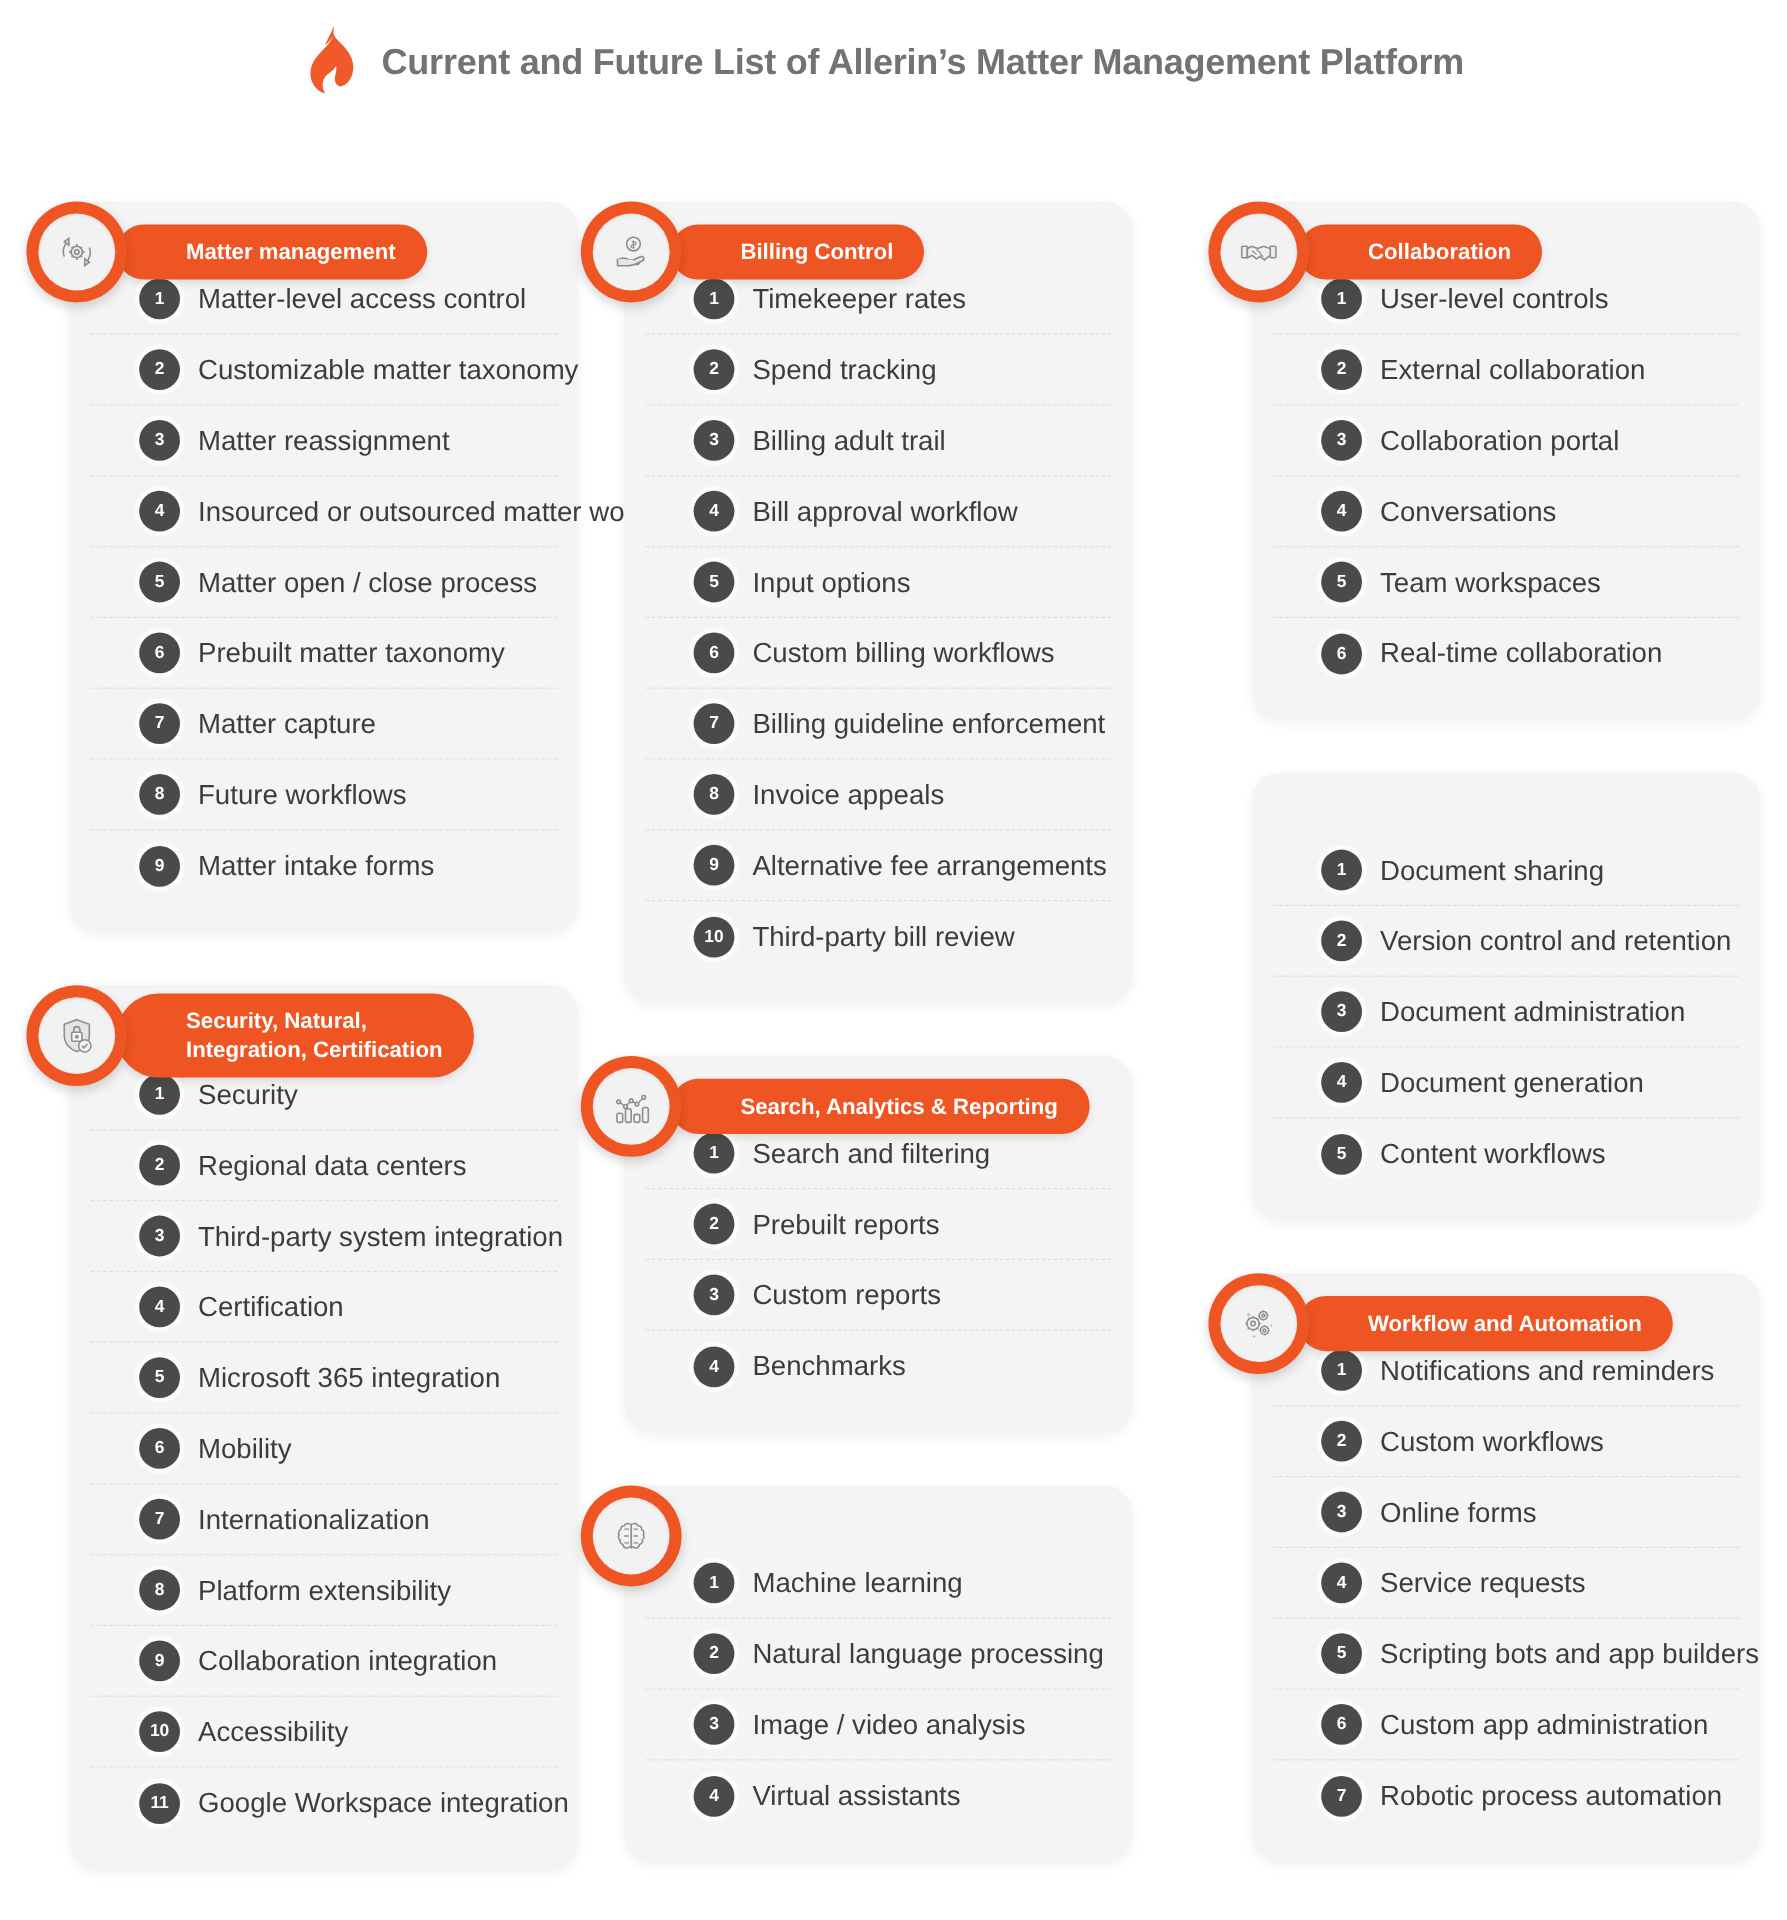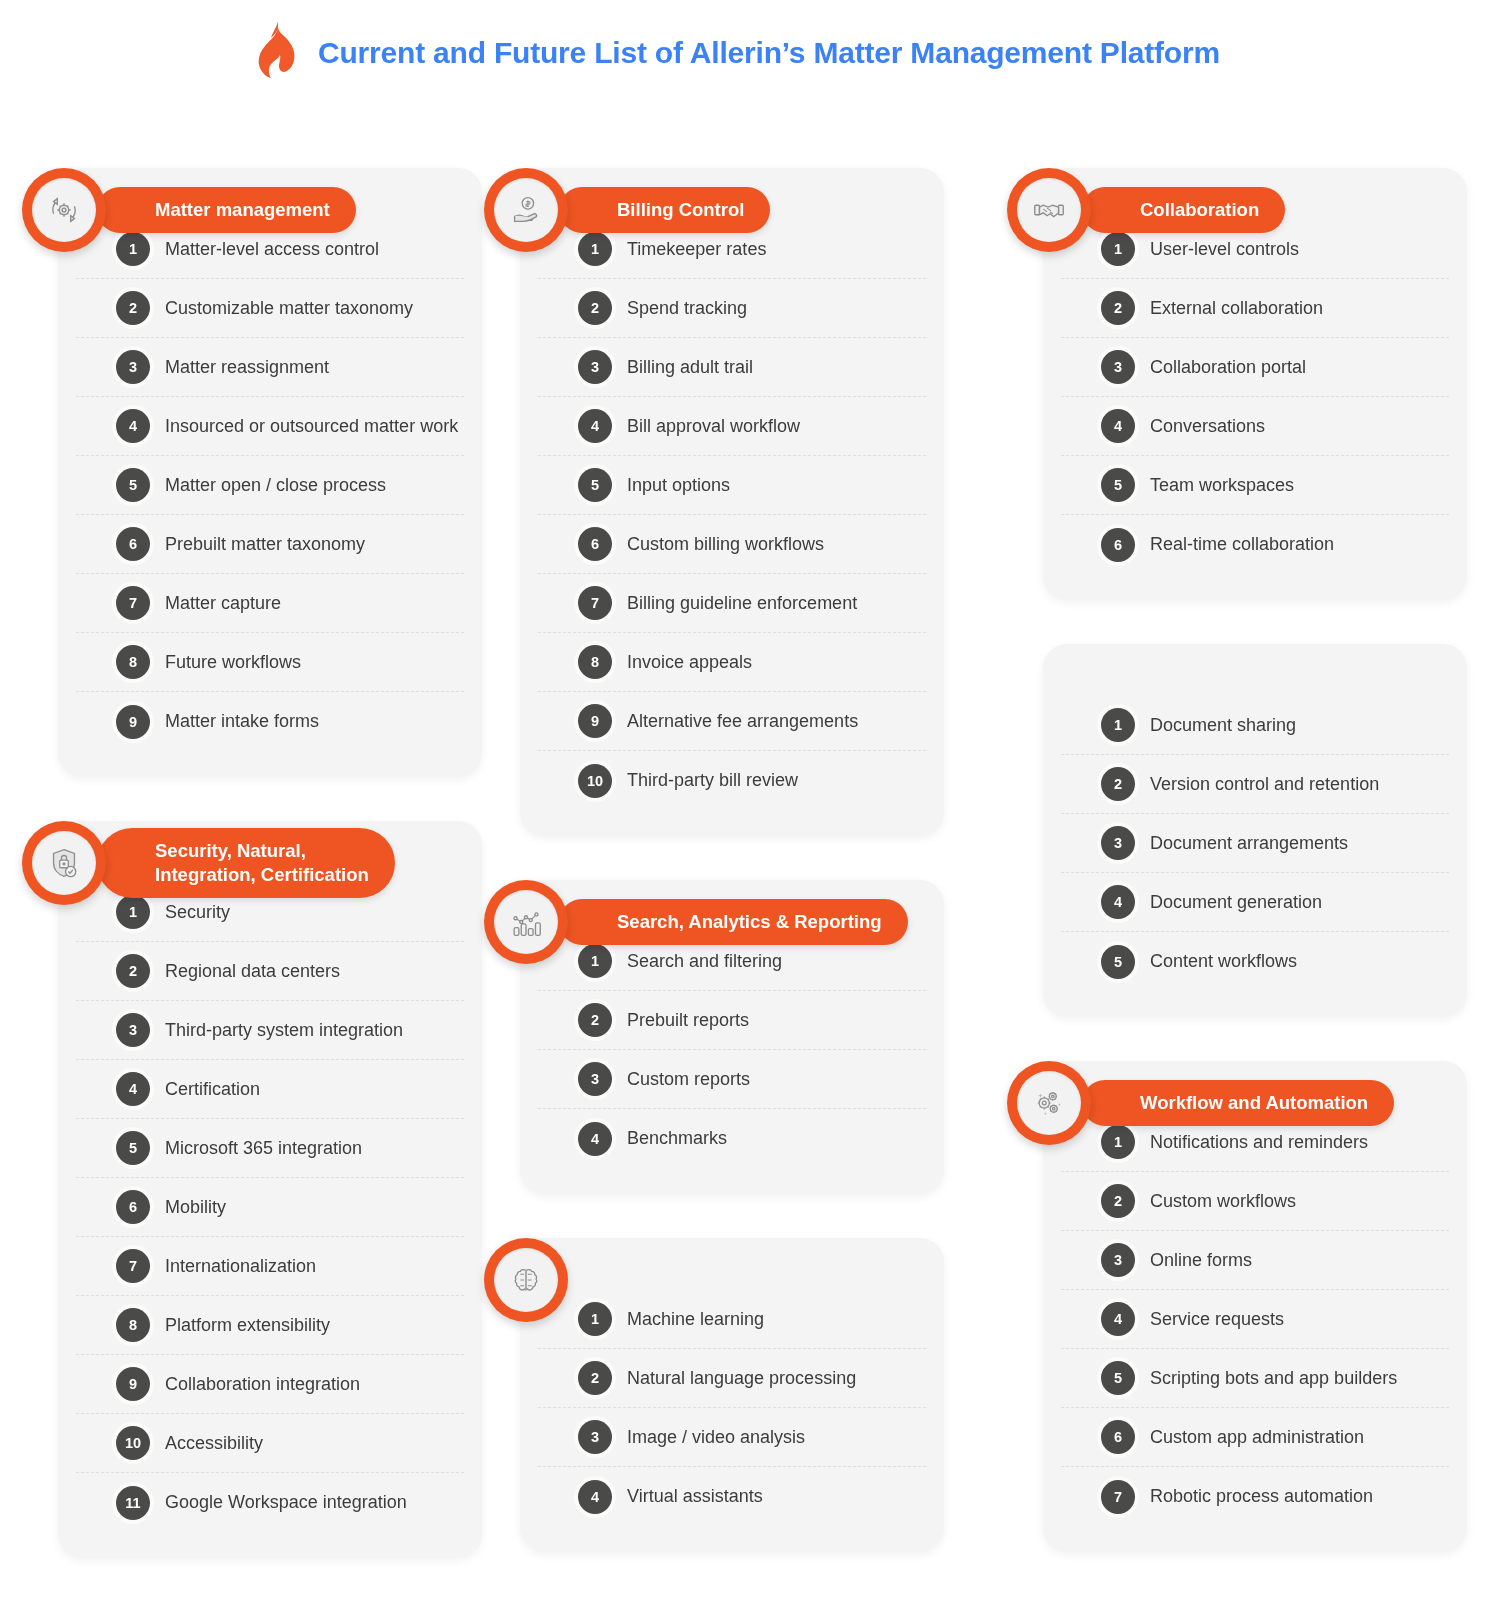--- a/index.html
+++ b/index.html
@@ -19,21 +19,21 @@
     left: 250px;
     top: 22px;
     display: flex;
     align-items: center;
     gap: 22px;
   }
   .flame-logo { width: 46px; height: 62px; flex: none; }
   .title-text {
     font-size: 30px;
     font-weight: 700;
-    color: #3b82f6;
+    color: #737373;
     letter-spacing: -0.2px;
     white-space: nowrap;
   }
 
   
   .column { position: absolute; width: 460px; }
   .col-1 { left: 22px;  top: 140px; }
   .col-2 { left: 484px; top: 140px; }
   .col-3 { left: 1007px; top: 140px; }
 
@@ -121,21 +121,21 @@
     background: #4a4a48;
     color: #ffffff;
     font-size: 14.5px;
     font-weight: 600;
     display: flex;
     align-items: center;
     justify-content: center;
     box-shadow: 0 0 0 4px #fbfbfb;
   }
   .row-label {
-    font-size: 18px;
+    font-size: 23px;
     color: #3c3c3c;
     font-weight: 400;
     white-space: nowrap;
   }
 </style>
 </head>
 <body>
 
 <div class="title-bar">
   <svg class="flame-logo" viewBox="0 0 46 62">
@@ -452,21 +452,21 @@
       <div class="row">
           <span class="num">1</span>
           <span class="row-label">Document sharing</span>
         </div>
       <div class="row">
           <span class="num">2</span>
           <span class="row-label">Version control and retention</span>
         </div>
       <div class="row">
           <span class="num">3</span>
-          <span class="row-label">Document arrangements</span>
+          <span class="row-label">Document administration</span>
         </div>
       <div class="row">
           <span class="num">4</span>
           <span class="row-label">Document generation</span>
         </div>
       <div class="row">
           <span class="num">5</span>
           <span class="row-label">Content workflows</span>
         </div>
     </div>

